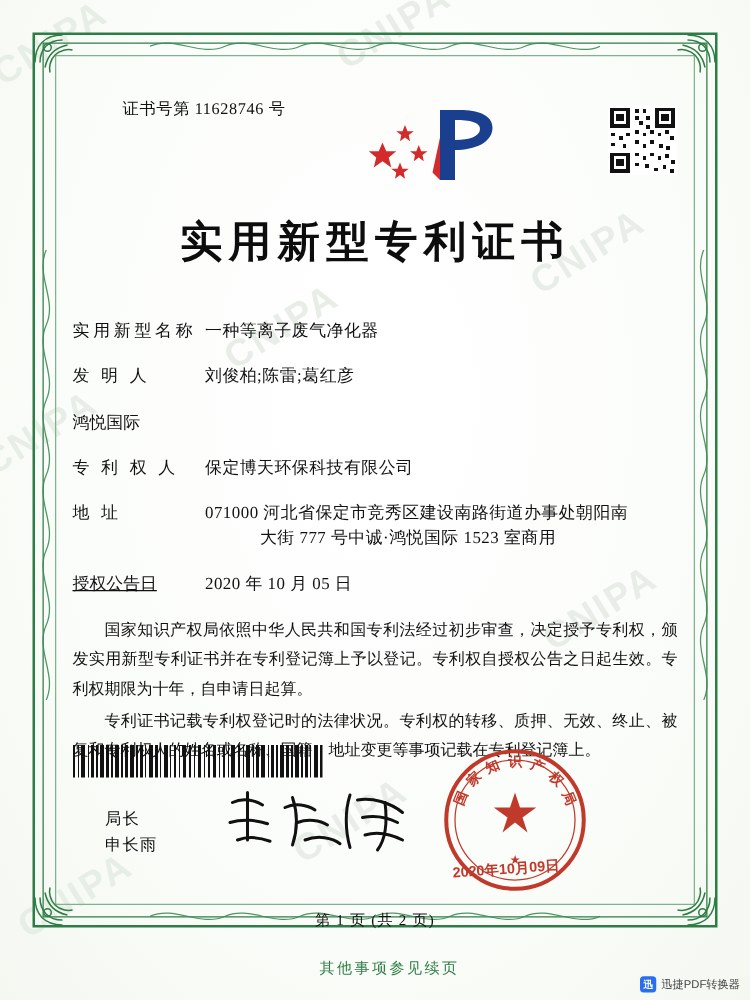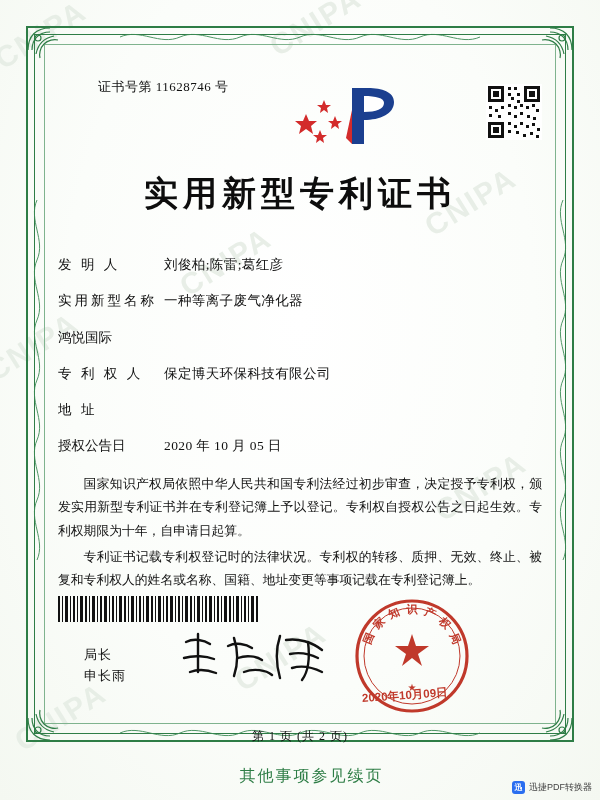--- a/index.html
+++ b/index.html
@@ -99,21 +99,21 @@
     width:106px;flex:0 0 106px;
     letter-spacing:3px;
     white-space:nowrap;
   }
   .label.tight{letter-spacing:0px;}
   .val{flex:1;letter-spacing:.4px;}
   .val .second-line{display:block;margin-left:44px;}
 
   .row-two{display:flex;align-items:flex-start;margin-bottom:16px;line-height:1.5;}
   .half{display:flex;flex:1;}
-  .half .label{width:106px;flex:0 0 106px;}
+  .half .label{width:106px;flex:0 0 106px;text-decoration:underline;}
   .half.right .label{width:92px;flex:0 0 92px;letter-spacing:1.5px;}
 
   .para{
     margin-top:12px;
     font-size:12.8px;
     line-height:1.85;
     color:#111;
     text-align:justify;
     text-indent:2em;
   }
@@ -143,21 +143,21 @@
     transform:rotate(-4deg);
     font-family:"Liberation Sans",sans-serif;
   }
 
   .page-no{
     position:absolute;left:0;right:0;top:728px;
     text-align:center;font-size:12px;color:#111;letter-spacing:1px;
   }
   .footer-note{
     position:absolute;left:0;right:0;top:766px;
-    text-align:center;font-size:16px;color:#2e7d46;letter-spacing:2px;padding-left:23px;
+    text-align:center;font-size:12px;color:#2e7d46;letter-spacing:2px;padding-left:23px;
   }
   .pdf-badge{
     position:absolute;right:8px;bottom:6px;
     display:flex;align-items:center;gap:4px;
     font-family:"Liberation Sans",sans-serif;
     font-size:9px;color:#444;
   }
   .pdf-badge .sq{
     width:13px;height:13px;border-radius:3px;background:#2a6ef0;
     color:#fff;font-size:8px;line-height:13px;text-align:center;font-weight:700;
@@ -309,41 +309,45 @@
             <rect x="50" y="51" width="3" height="3"></rect>
         </g>
       </svg>
     </div>
 
     <div class="title">实用新型专利证书</div>
 
     <div class="fields">
 
       <div class="row">
+        <div class="label">实用新型名称</div>
+        <div class="val">一种等离子废气净化器</div>
+      </div>
+
+      <div class="row">
         <div class="label">发 明 人</div>
         <div class="val">刘俊柏;陈雷;葛红彦</div>
-      </div>
-
-      <div class="row">
-        <div class="label">实用新型名称</div>
-        <div class="val">一种等离子废气净化器</div>
       </div>
 
 
       <div class="row">
         <div class="label tight">鸿悦国际</div>
       </div>
 
       <div class="row">
         <div class="label">专 利 权 人</div>
         <div class="val">保定博天环保科技有限公司</div>
       </div>
 
       <div class="row">
         <div class="label">地      址</div>
+        <div class="val">
+          <span>071000  河北省保定市竞秀区建设南路街道办事处朝阳南</span>
+          <span class="second-line">大街 777 号中诚·鸿悦国际 1523 室商用</span>
+        </div>
       </div>
 
       <div class="row-two">
         <div class="half left">
           <div class="label tight">授权公告日</div>
           <div class="val">2020 年 10 月 05 日</div>
         </div>
       </div>
 
     </div>

